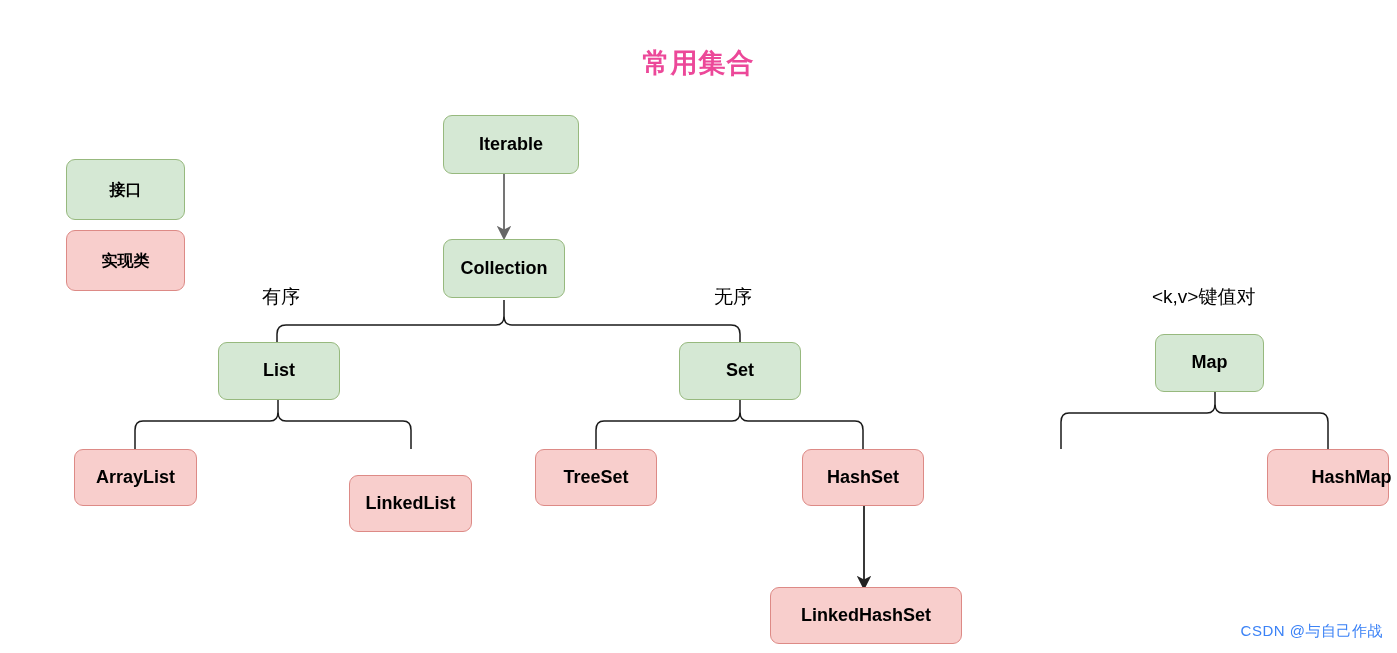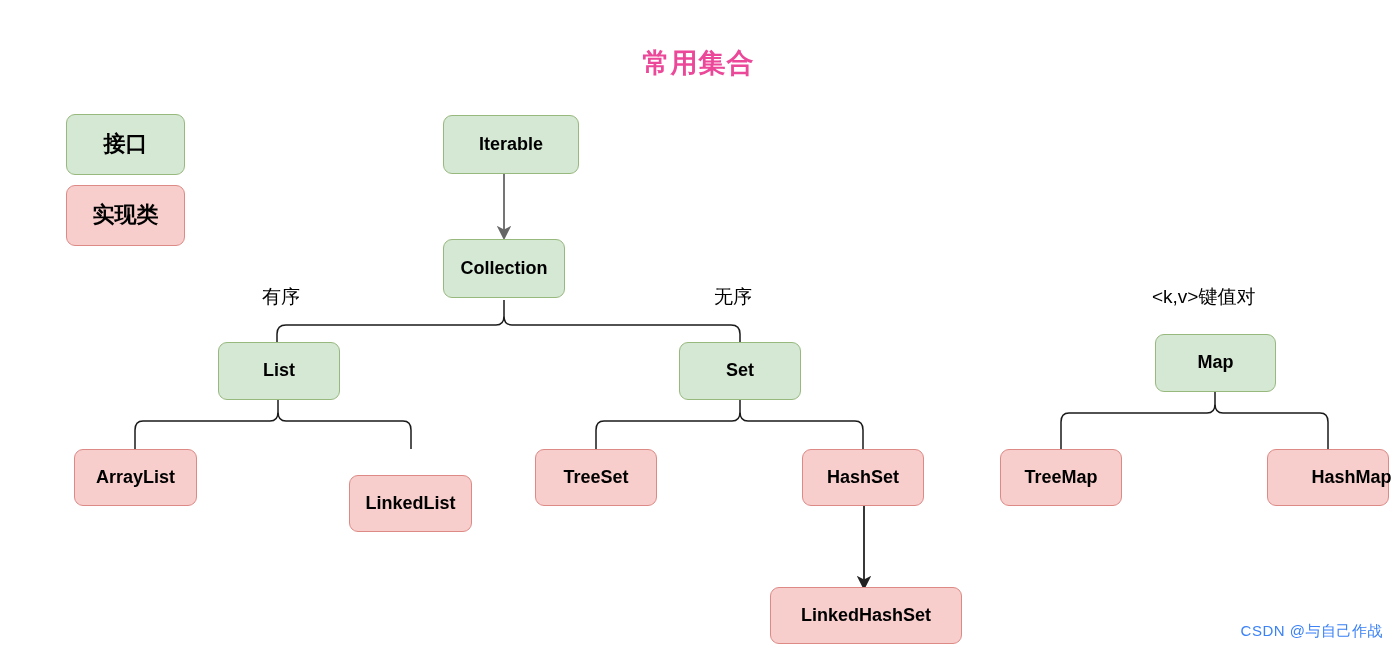--- a/index.html
+++ b/index.html
@@ -58,21 +58,22 @@
     background: #d5e8d4;
     border-color: #97b97e;
     color: #000;
   }
   .node.impl {
     background: #f8cecc;
     border-color: #dd8a86;
     color: #000;
   }
   .node.cjk {
-    font-size: 22px;
+    font-size: 16px;
+    margin-top: 45px;
   }
   .edge-label {
     position: absolute;
     font-size: 19px;
     color: #000;
     white-space: nowrap;
   }
   .watermark {
     position: absolute;
     right: 14px;
@@ -133,21 +134,21 @@
   </div>
 
   <div class="node iface" style="left:443px; top:239px; width:122px; height:59px;">
     <span>Collection</span>
   </div>
 
   <div class="node iface" style="left:679px; top:342px; width:122px; height:58px;">
     <span>Set</span>
   </div>
 
-  <div class="node iface" style="left:1155px; top:334px; width:121px; height:58px;">
+  <div class="node iface" style="left:1155px; top:334px; width:109px; height:58px;">
     <span>Map</span>
   </div>
 
   <div class="node impl" style="left:74px; top:449px; width:123px; height:57px;">
     <span>ArrayList</span>
   </div>
 
   <div class="node impl" style="left:349px; top:449px; width:123px; height:57px;margin-top:26px;">
     <span>LinkedList</span>
   </div>
@@ -157,23 +158,20 @@
   </div>
 
   <div class="node impl" style="left:802px; top:449px; width:122px; height:57px;">
     <span>HashSet</span>
   </div>
 
   <div class="node impl" style="left:770px; top:587px; width:192px; height:57px;">
     <span>LinkedHashSet</span>
   </div>
 
-  <div class="node impl" style="left:1000px; top:449px; width:122px; height:57px;">
-    <span>TreeMap</span>
-  </div>
 
   <div class="node impl" style="left:1267px; top:449px; width:122px; height:57px;padding-left:47px;">
     <span>HashMap</span>
   </div>
 
   <div class="edge-label" style="left:262px; top:284px;">有序</div>
   <div class="edge-label" style="left:714px; top:284px;">无序</div>
   <div class="edge-label" style="left:1152px; top:284px;">&lt;k,v&gt;键值对</div>
 
   <div class="watermark">CSDN @与自己作战</div>

